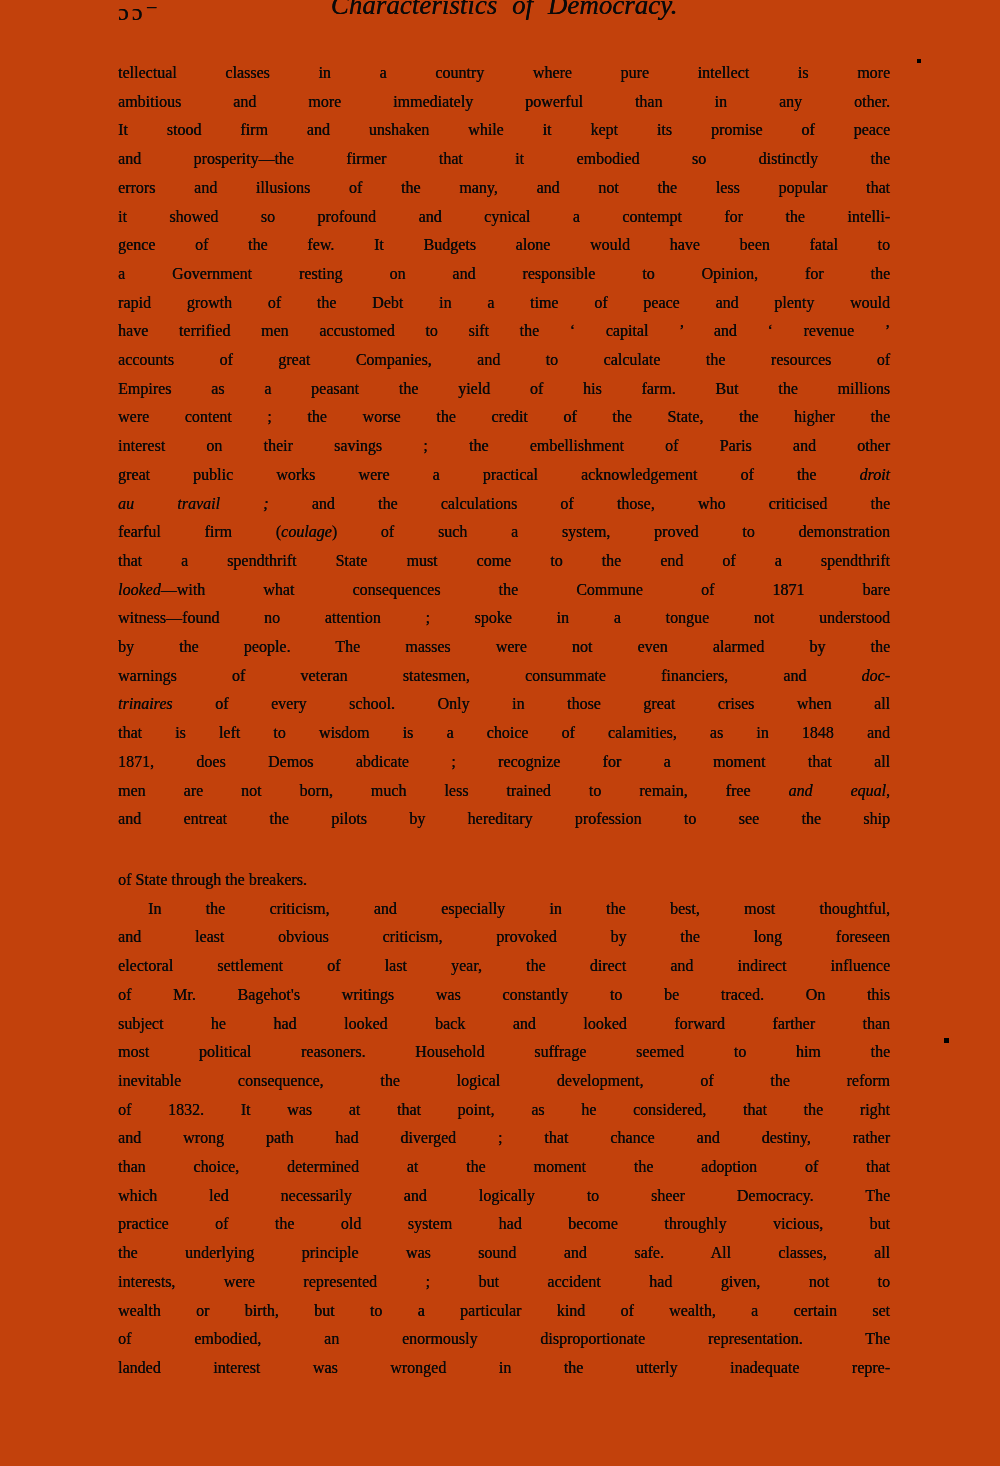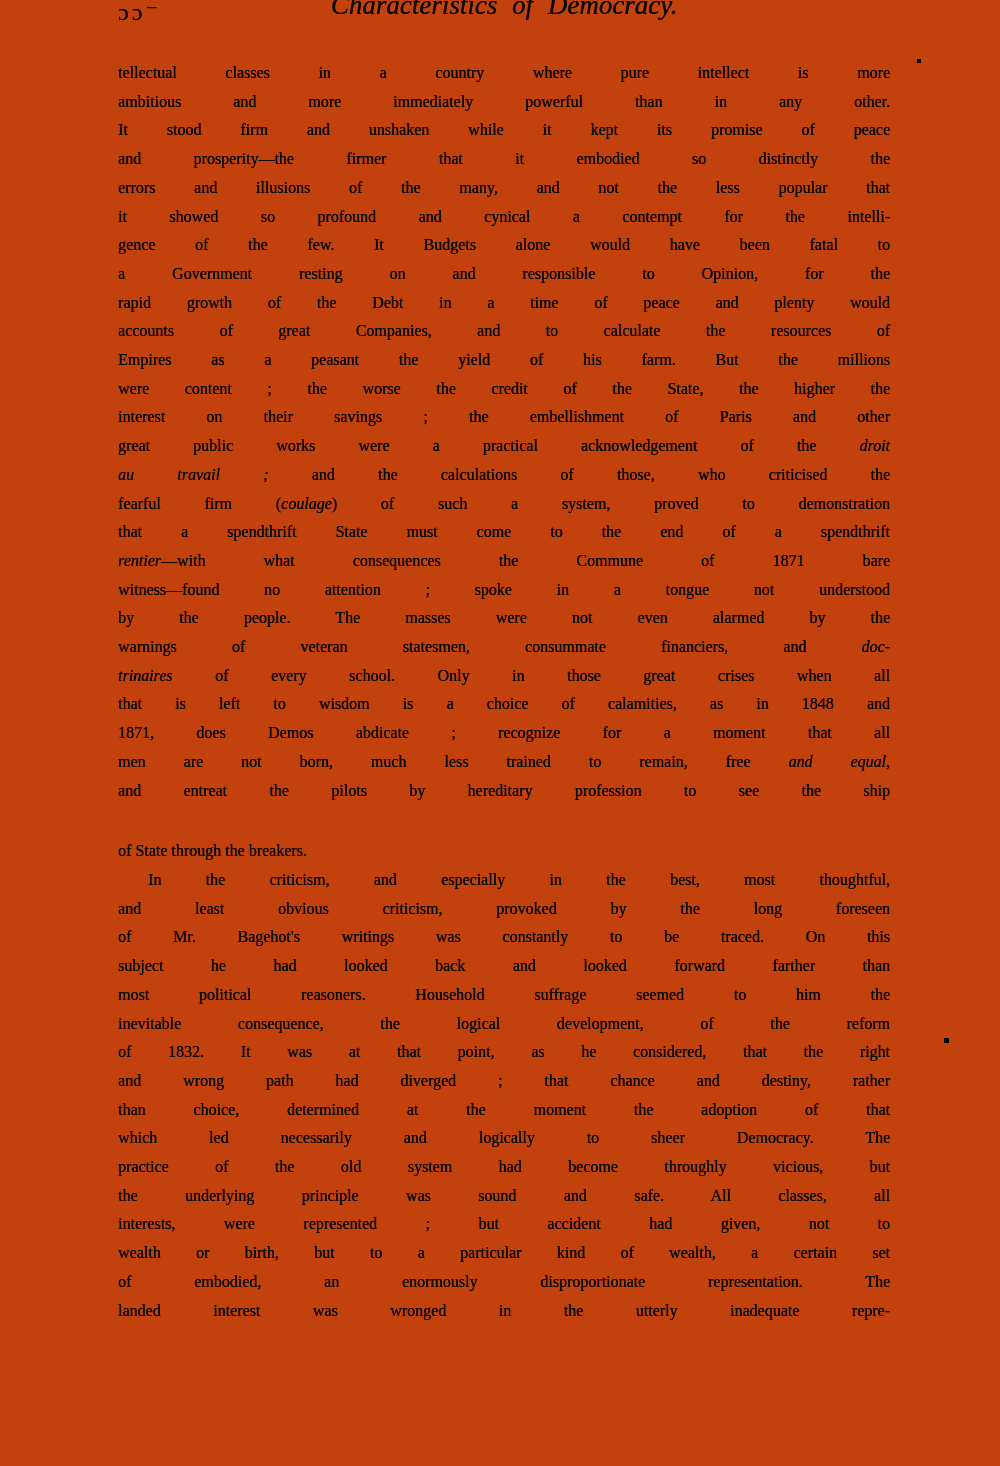--- a/index.html
+++ b/index.html
@@ -86,40 +86,42 @@
   <div class="body">
       <div class="line"><span>tellectual classes in a country where pure intellect is more</span></div>
       <div class="line"><span>ambitious and more immediately powerful than in any other.</span></div>
       <div class="line"><span>It stood firm and unshaken while it kept its promise of peace</span></div>
       <div class="line"><span>and prosperity—the firmer that it embodied so distinctly the</span></div>
       <div class="line"><span>errors and illusions of the many, and not the less popular that</span></div>
       <div class="line"><span>it showed so profound and cynical a contempt for the intelli-</span></div>
       <div class="line"><span>gence of the few. It Budgets alone would have been fatal to</span></div>
       <div class="line"><span>a Government resting on and responsible to Opinion, for the</span></div>
       <div class="line"><span>rapid growth of the Debt in a time of peace and plenty would</span></div>
+      <div class="line"><span>have terrified men accustomed to sift the ‘ capital ’ and ‘ revenue ’</span></div>
       <div class="line"><span>accounts of great Companies, and to calculate the resources of</span></div>
       <div class="line"><span>Empires as a peasant the yield of his farm. But the millions</span></div>
       <div class="line"><span>were content ; the worse the credit of the State, the higher the</span></div>
       <div class="line"><span>interest on their savings ; the embellishment of Paris and other</span></div>
       <div class="line"><span>great public works were a practical acknowledgement of the </span><span class="it">droit</span></div>
       <div class="line"><span class="it">au travail ;</span><span> and the calculations of those, who criticised the</span></div>
       <div class="line"><span>fearful firm (</span><span class="it">coulage</span><span>) of such a system, proved to demonstration</span></div>
       <div class="line"><span>that a spendthrift State must come to the end of a spendthrift</span></div>
-      <div class="line"><span class="it">rentier</span><span>—with what consequences the Commune of 1871 bare</span></div>
+      <div class="line"><span class="it">looked</span><span>—with what consequences the Commune of 1871 bare</span></div>
       <div class="line"><span>witness—found no attention ; spoke in a tongue not understood</span></div>
       <div class="line"><span>by the people. The masses were not even alarmed by the</span></div>
       <div class="line"><span>warnings of veteran statesmen, consummate financiers, and </span><span class="it">doc-</span></div>
       <div class="line"><span class="it">trinaires</span><span> of every school. Only in those great crises when all</span></div>
       <div class="line"><span>that is left to wisdom is a choice of calamities, as in 1848 and</span></div>
       <div class="line"><span>1871, does Demos abdicate ; recognize for a moment that all</span></div>
       <div class="line"><span>men are not born, much less trained to remain, free </span><span class="it">and equal</span><span>,</span></div>
       <div class="line"><span>and entreat the pilots by hereditary profession to see the ship</span></div>
       <div class="line no-just"><span>of State through the breakers.</span></div>
       <div class="line indent"><span>In the criticism, and especially in the best, most thoughtful,</span></div>
       <div class="line"><span>and least obvious criticism, provoked by the long foreseen</span></div>
+      <div class="line"><span>electoral settlement of last year, the direct and indirect influence</span></div>
       <div class="line"><span>of Mr. Bagehot's writings was constantly to be traced. On this</span></div>
       <div class="line"><span>subject he had looked back and looked forward farther than</span></div>
       <div class="line"><span>most political reasoners. Household suffrage seemed to him the</span></div>
       <div class="line"><span>inevitable consequence, the logical development, of the reform</span></div>
       <div class="line"><span>of 1832. It was at that point, as he considered, that the right</span></div>
       <div class="line"><span>and wrong path had diverged ; that chance and destiny, rather</span></div>
       <div class="line"><span>than choice, determined at the moment the adoption of that</span></div>
       <div class="line"><span>which led necessarily and logically to sheer Democracy. The</span></div>
       <div class="line"><span>practice of the old system had become throughly vicious, but</span></div>
       <div class="line"><span>the underlying principle was sound and safe. All classes, all</span></div>

